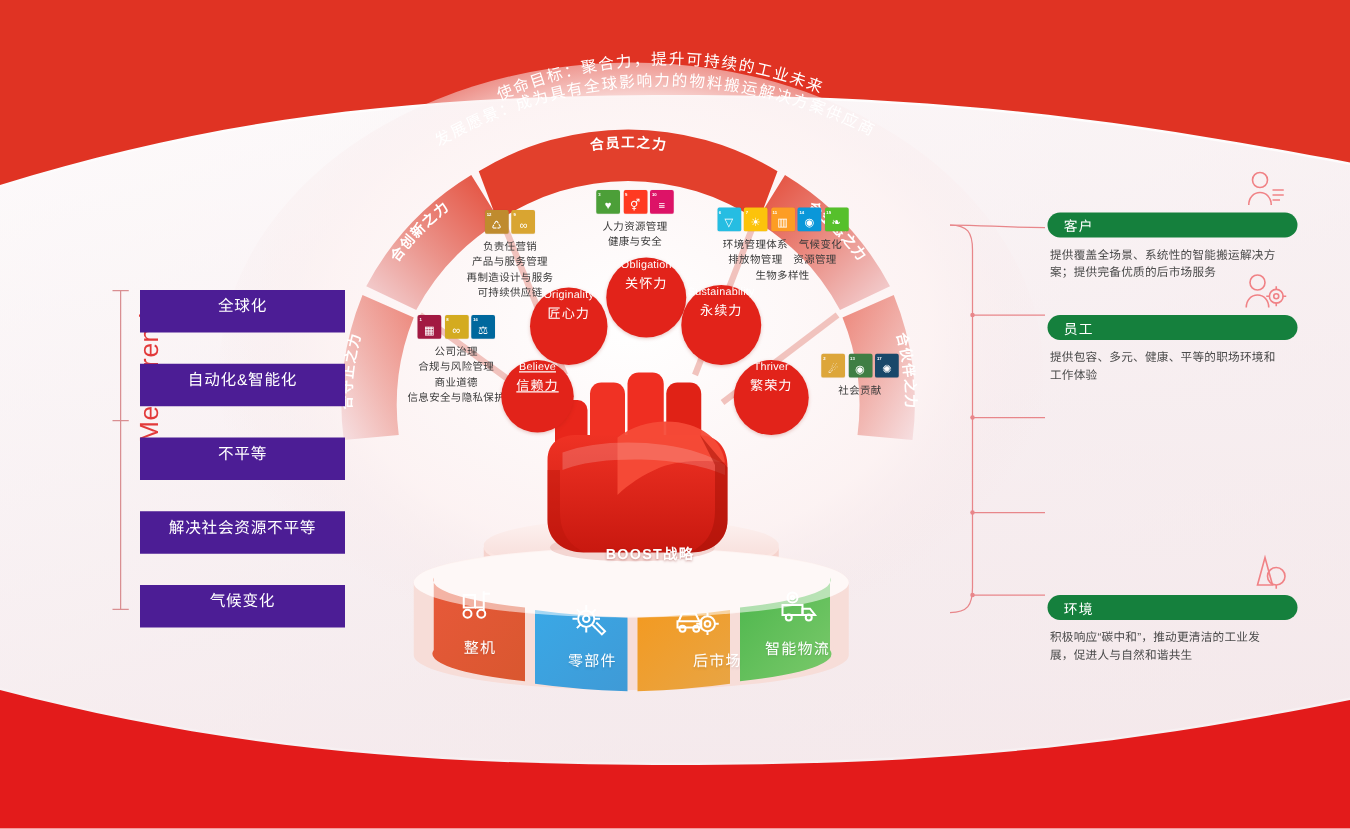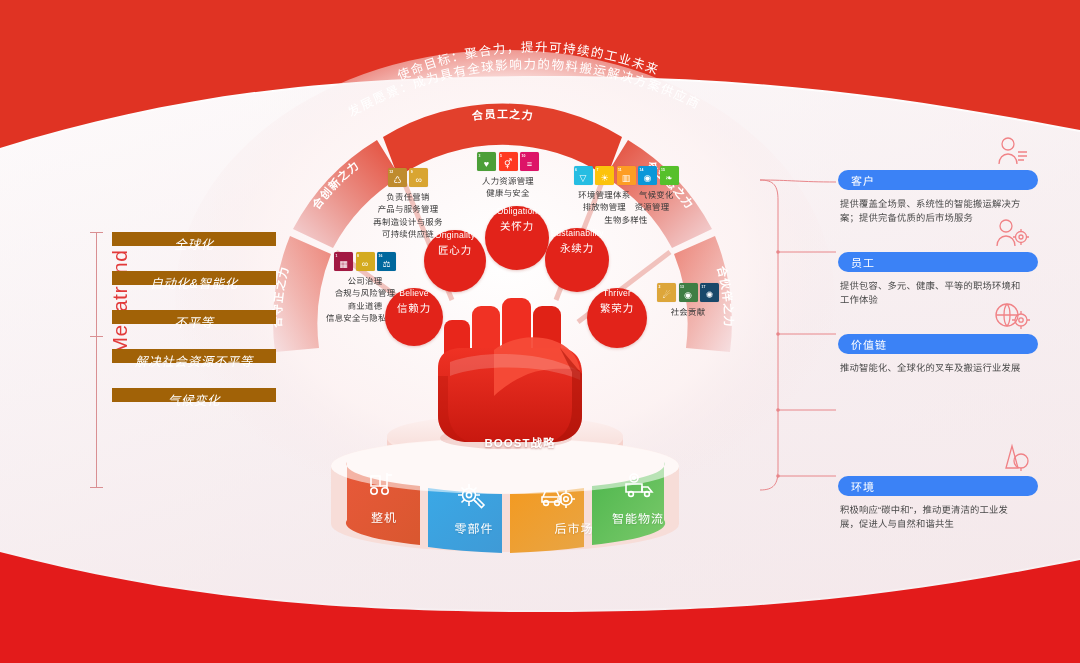--- a/index.html
+++ b/index.html
@@ -20,22 +20,22 @@
   .mt-cap-top{position:absolute;left:-6px;top:0;width:13px;height:1px;background:#d98f92;}
   .mt-cap-mid{position:absolute;left:-6px;top:104px;width:13px;height:1px;background:#d98f92;}
   .mt-cap-bot{position:absolute;left:-6px;top:255px;width:13px;height:1px;background:#d98f92;}
   .mt-label{
     position:absolute;left:-46px;top:58px;width:140px;
     transform:rotate(-90deg);transform-origin:50% 50%;
     text-align:center;color:#e23a3a;font-size:21px;letter-spacing:.5px;
   }
   .mt-items{position:absolute;left:16px;top:0;width:164px;}
   .mt-item{
-    height:14px;line-height:27px;text-align:center;margin-bottom:25px;
-    background:#a16207;color:#fff;font-size:12.5px;letter-spacing:.6px;font-style:italic;
+    height:34px;line-height:27px;text-align:center;margin-bottom:25px;
+    background:#4c1d95;color:#fff;font-size:12.5px;letter-spacing:.6px;
   }
 
   
   .arc-text{position:absolute;left:0;top:0;width:1080px;height:663px;pointer-events:none;}
 
   
   .wedge{position:absolute;text-align:center;color:#3a3a3a;}
   .wedge .lines{font-size:8.4px;line-height:12.4px;letter-spacing:.3px;white-space:pre-line;}
   .sdg-row{display:flex;justify-content:center;gap:2.5px;margin-bottom:4px;flex-wrap:wrap;}
   .sdg{
@@ -63,21 +63,21 @@
   .seg-label{
     position:absolute;color:#fff;font-size:12px;letter-spacing:1px;text-align:center;
     text-shadow:0 1px 2px rgba(0,0,0,.12);
   }
   .seg-icon{position:absolute;}
 
   
   .sidebar{position:absolute;left:838px;top:150px;width:200px;height:400px;}
   .sb-card{position:absolute;left:0;width:200px;}
   .sb-pill{
-    height:20px;border-radius:10px;background:#3b82f6;color:#fff;
+    height:20px;border-radius:10px;background:#15803d;color:#fff;
     display:flex;align-items:center;padding-left:13px;font-size:11px;letter-spacing:1px;
   }
   .sb-body{
     margin-top:7px;padding-left:2px;color:#4a4a4a;font-size:9.3px;
     line-height:14px;letter-spacing:.2px;width:186px;
   }
   .sb-icon{position:absolute;right:8px;top:-34px;opacity:.9;}
 </style>
 </head>
 <body>
@@ -374,21 +374,21 @@
           <div class="sdg" title="17 促进目标实现的伙伴关系" style="background: rgb(25, 72, 106);">
             <div class="num">17</div>
             <div class="gl">✺</div>
           </div>
         </div>
         <div class="lines">社会贡献</div>
       </div>
     </div>
 
   <div id="circle-layer">
-      <div class="bcircle" style="left: 385px; top: 288px; width: 58px; height: 58px;">
+      <div class="bcircle" style="left: 401px; top: 288px; width: 58px; height: 58px; text-decoration: underline;">
         <div class="en">Believe</div>
         <div class="cn">信赖力</div>
       </div>
       <div class="bcircle" style="left: 424px; top: 230px; width: 62px; height: 62px;">
         <div class="en">Originality</div>
         <div class="cn">匠心力</div>
       </div>
       <div class="bcircle" style="left: 485px; top: 206px; width: 64px; height: 64px;">
         <div class="en">Obligation</div>
         <div class="cn">关怀力</div>
@@ -457,31 +457,20 @@
         <div class="sb-icon"><svg width="36" height="30" viewBox="0 0 36 30" fill="none" stroke="#f0777b" stroke-width="1.3">
             <circle cx="12" cy="8" r="6"></circle>
             <path d="M3 28c0-6 4-10 9-10s9 4 9 10"></path>
             <circle cx="27" cy="19" r="5.5"></circle>
             <circle cx="27" cy="19" r="2"></circle>
             <path d="M27 11v3M27 24v3M19 19h3M32 19h3"></path>
           </svg></div>
         <div class="sb-pill">员工</div>
         <div class="sb-body">提供包容、多元、健康、平等的职场环境和工作体验</div>
       </div>
-      <div class="sb-card" style="top: 184px;">
-        <div class="sb-icon"><svg width="36" height="30" viewBox="0 0 36 30" fill="none" stroke="#f0777b" stroke-width="1.3">
-            <circle cx="13" cy="15" r="11"></circle>
-            <path d="M2 15h22M13 4c4 4 4 18 0 22M13 4c-4 4-4 18 0 22"></path>
-            <circle cx="27" cy="20" r="6"></circle>
-            <circle cx="27" cy="20" r="2.2"></circle>
-            <path d="M27 11v3M27 26v3M18 20h3M33 20h3"></path>
-          </svg></div>
-        <div class="sb-pill">价值链</div>
-        <div class="sb-body">推动智能化、全球化的叉车及搬运行业发展</div>
-      </div>
       <div class="sb-card" style="top: 326px;">
         <div class="sb-icon"><svg width="34" height="30" viewBox="0 0 34 30" fill="none" stroke="#f0777b" stroke-width="1.3">
             <path d="M10 26L16 4l6 22z"></path>
             <circle cx="25" cy="19" r="7"></circle>
             <path d="M25 26v3"></path>
           </svg></div>
         <div class="sb-pill">环境</div>
         <div class="sb-body">积极响应“碳中和”，推动更清洁的工业发展，促进人与自然和谐共生</div>
       </div>
     </div>

